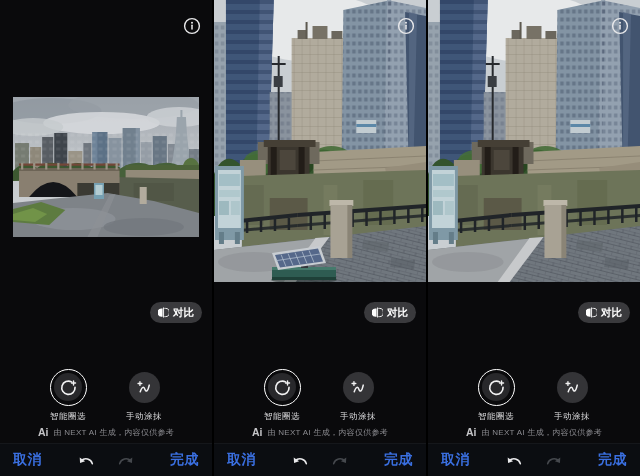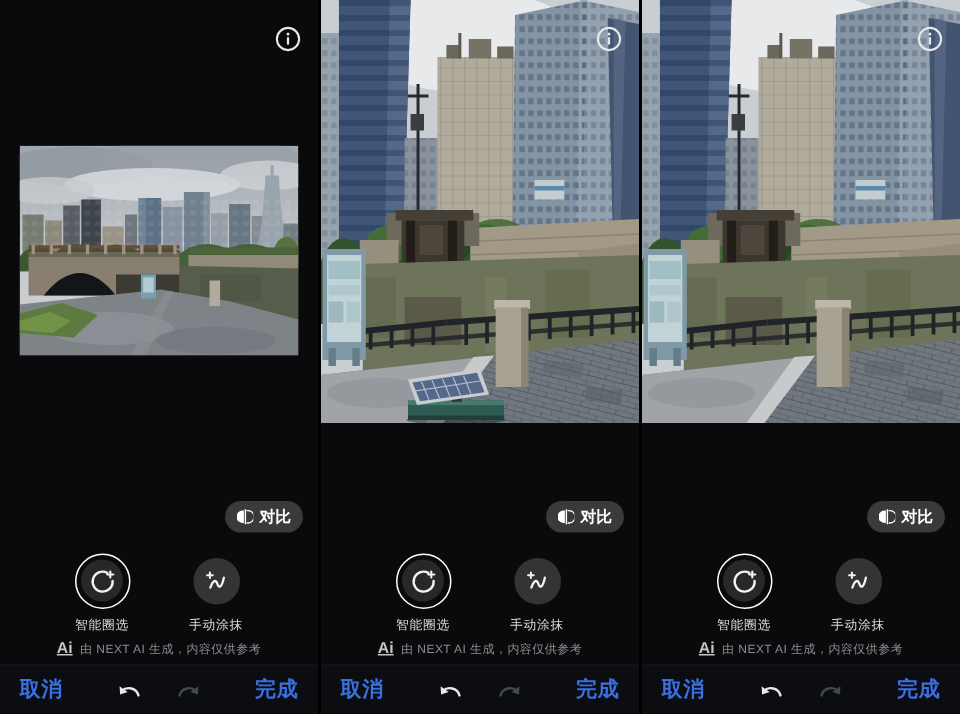--- a/index.html
+++ b/index.html
@@ -15,38 +15,38 @@
   .photo.full{left:0;top:0;width:100%;height:282px;}
   .scene{width:100%;height:100%;display:block;}
   .solar{position:absolute;left:54px;top:233px;width:72px;height:49px;}
   
   .info-btn{position:absolute;top:17px;right:11px;width:18px;height:18px;padding:0;
     background:transparent;border:none;color:#e8e8ea;cursor:pointer;z-index:5;}
   .info-btn svg{width:18px;height:18px;display:block;}
   
   .compare-btn{position:absolute;top:302px;right:10px;height:21px;border:none;border-radius:11px;
     background:#3a3a3d;display:flex;align-items:center;gap:4px;padding:0 8px;color:#ffffff;
-    font-size:10.5px;font-weight:600;font-family:inherit;cursor:pointer;z-index:5;margin-top:32px;}
+    font-size:10.5px;font-weight:600;font-family:inherit;cursor:pointer;z-index:5;}
   .cmp-ic{width:11px;height:11px;display:block;}
   
   .tools{position:absolute;top:367px;left:0;right:0;display:flex;justify-content:center;gap:18px;z-index:5;}
   .tool{display:flex;flex-direction:column;align-items:center;width:58px;}
   .tool-cap{height:40px;display:flex;align-items:center;}
   .tool-btn{border:none;padding:0;border-radius:50%;display:flex;align-items:center;justify-content:center;
     background:transparent;cursor:pointer;}
   .tool-btn.smart{width:37px;height:37px;border:1.8px solid #ffffff;background:transparent;}
   .inner-disc{width:28px;height:28px;border-radius:50%;background:#28282b;display:flex;
     align-items:center;justify-content:center;}
   .tool-btn.manual{width:31px;height:31px;background:#343437;}
   .tool-btn svg{width:19px;height:19px;display:block;color:#f2f2f3;}
   .tool-label{margin-top:4px;font-size:8.5px;color:#dcdcde;letter-spacing:.5px;white-space:nowrap;}
   
   .disclaimer{position:absolute;top:426px;left:0;right:0;display:flex;justify-content:center;
     align-items:center;gap:5px;z-index:5;}
-  .ai-logo{font-size:10.5px;font-weight:700;color:#c6c6c9;text-decoration:underline;}
+  .ai-logo{font-size:10.5px;font-weight:700;color:#c6c6c9;}
   .ai-text{font-size:8px;color:#8b8b90;letter-spacing:.3px;white-space:nowrap;}
   
   .bottom-bar{position:absolute;bottom:0;left:0;right:0;height:33px;background:#0b0d11;
     border-top:1px solid rgba(255,255,255,.045);display:flex;align-items:center;
     justify-content:space-between;padding:0 13px;z-index:6;}
   .txt-btn{background:none;border:none;padding:0;color:#3a6fe0;font-size:14px;font-weight:700;
     font-family:inherit;cursor:pointer;letter-spacing:.5px;}
   .history{position:absolute;left:50%;transform:translateX(-50%);display:flex;gap:22px;align-items:center;}
   .icon-btn{background:none;border:none;padding:0;display:flex;cursor:pointer;}
   .icon-btn svg{width:18px;height:12px;display:block;}

